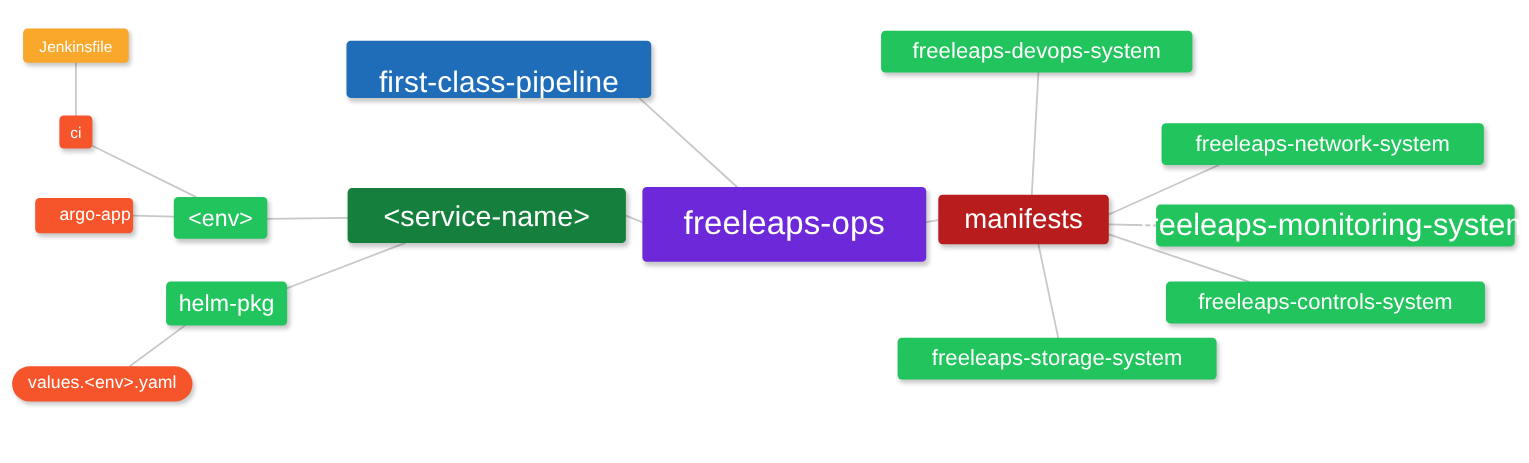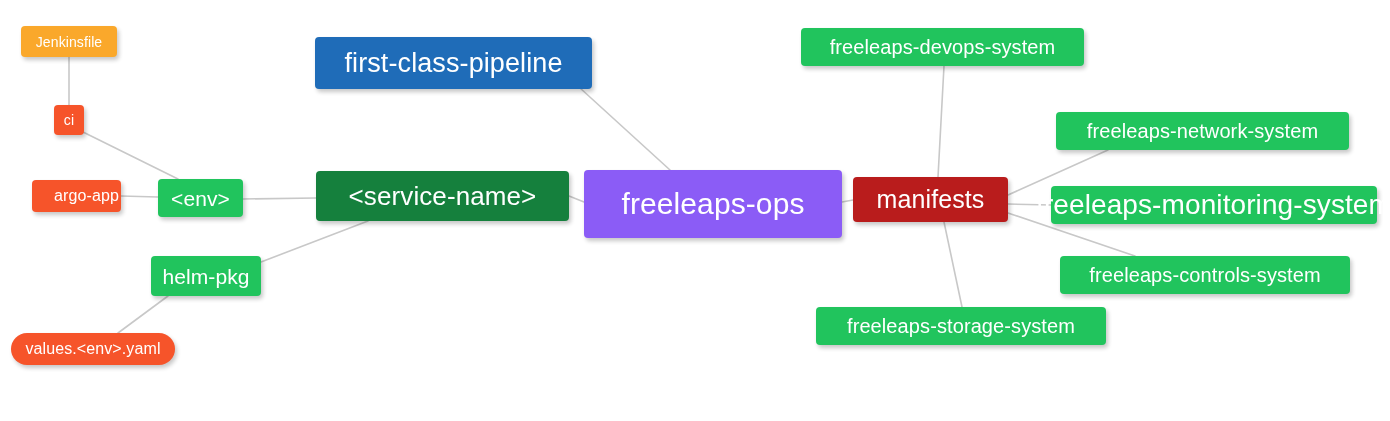--- a/index.html
+++ b/index.html
@@ -60,24 +60,24 @@
       <line x1="69" y1="57" x2="69" y2="105" stroke="#c8c8c8" stroke-width="1.6" stroke-linecap="round"></line>
       <line x1="368" y1="221" x2="261" y2="262" stroke="#c8c8c8" stroke-width="1.6" stroke-linecap="round"></line>
       <line x1="168" y1="296" x2="118" y2="333" stroke="#c8c8c8" stroke-width="1.6" stroke-linecap="round"></line>
       <line x1="938" y1="177" x2="944" y2="66" stroke="#c8c8c8" stroke-width="1.6" stroke-linecap="round"></line>
       <line x1="1008" y1="195" x2="1108" y2="150" stroke="#c8c8c8" stroke-width="1.6" stroke-linecap="round"></line>
       <line x1="1008" y1="204" x2="1051" y2="205" stroke="#c8c8c8" stroke-width="1.6" stroke-linecap="round"></line>
       <line x1="1008" y1="213" x2="1135" y2="256" stroke="#c8c8c8" stroke-width="1.6" stroke-linecap="round"></line>
       <line x1="944" y1="222" x2="962" y2="307" stroke="#c8c8c8" stroke-width="1.6" stroke-linecap="round"></line>
     </svg>
   <div id="node-layer">
-      <div class="node" style="left: 584px; top: 170px; width: 258px; height: 68px; background: #8b5cf6; font-size: 30px;">
+      <div class="node" style="left: 584px; top: 170px; width: 258px; height: 68px; background: #6d28d9; font-size: 30px;">
         <span class="label">freeleaps-ops</span>
       </div>
-      <div class="node" style="left: 315px; top: 37px; width: 277px; height: 52px; background: rgb(31, 108, 184); font-size: 27px;">
+      <div class="node" style="left: 315px; top: 37px; width: 277px; height: 52px; background: rgb(31, 108, 184); font-size: 27px; align-items: flex-end;">
         <span class="label">first-class-pipeline</span>
       </div>
       <div class="node" style="left: 316px; top: 171px; width: 253px; height: 50px; background: #15803d; font-size: 26px;">
         <span class="label">&lt;service-name&gt;</span>
       </div>
       <div class="node" style="left: 853px; top: 177px; width: 155px; height: 45px; background: #b91c1c; font-size: 25px;">
         <span class="label">manifests</span>
       </div>
       <div class="node" style="left: 158px; top: 179px; width: 85px; height: 38px; background: rgb(33, 196, 93); font-size: 21px;">
         <span class="label">&lt;env&gt;</span>

